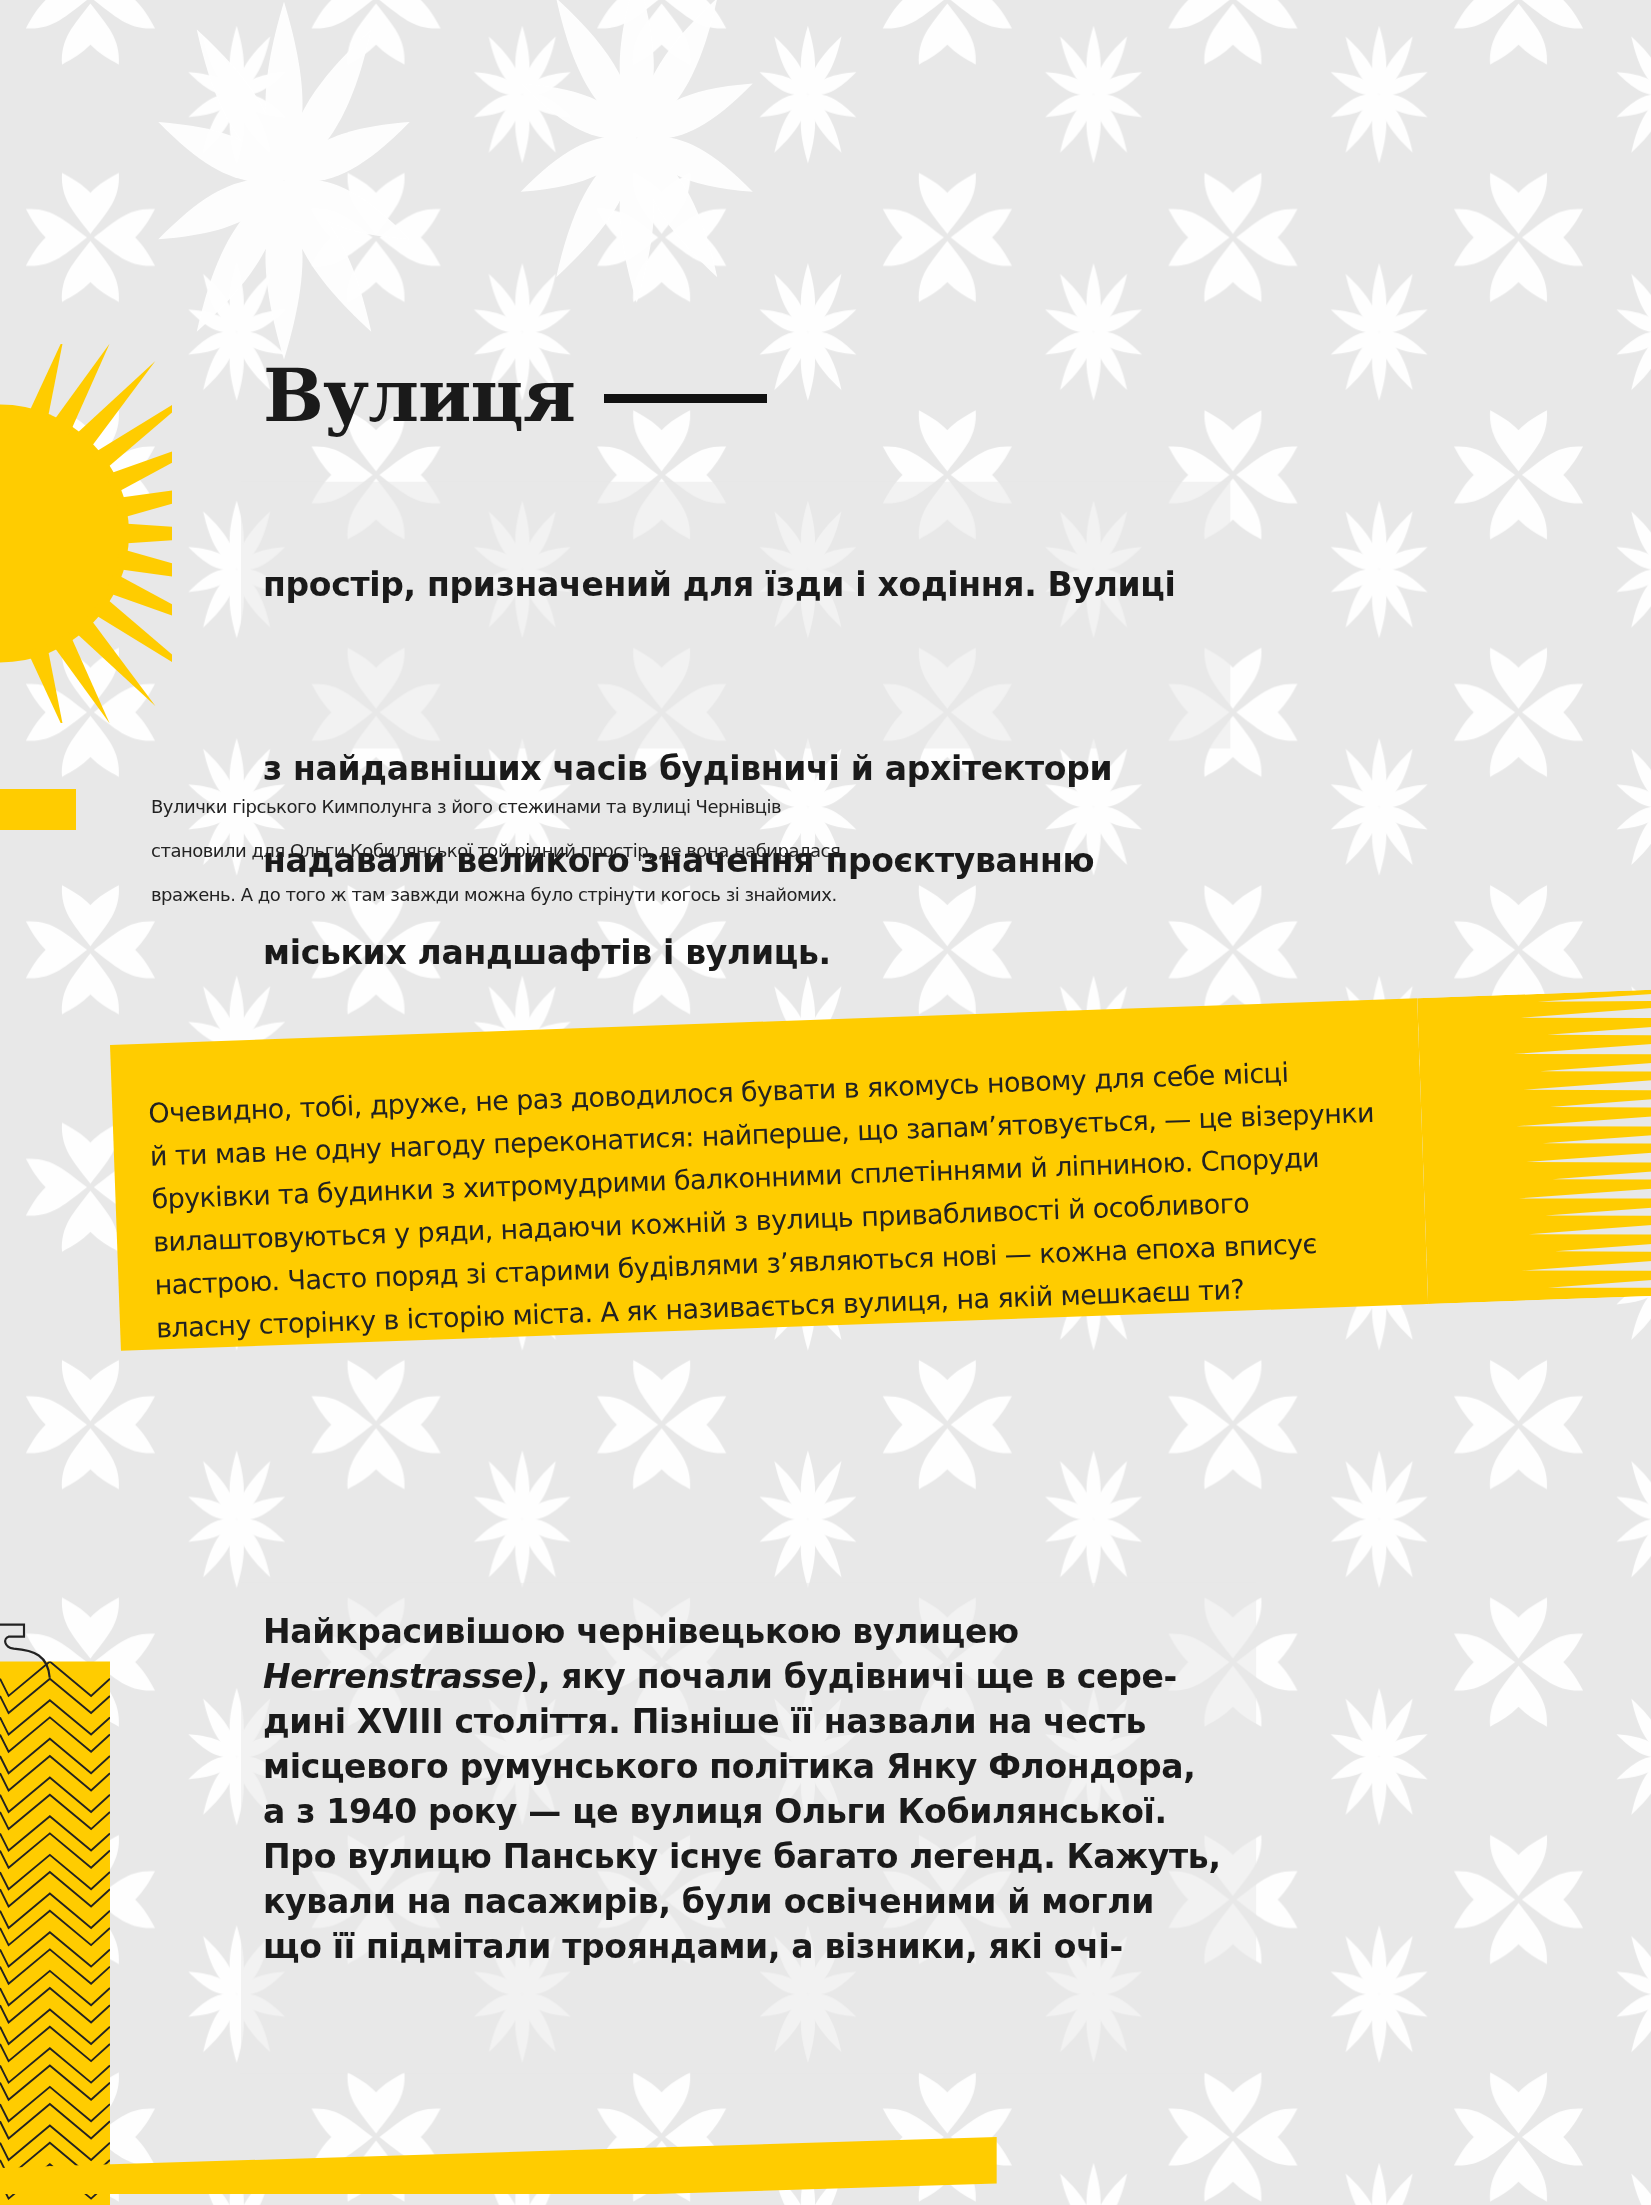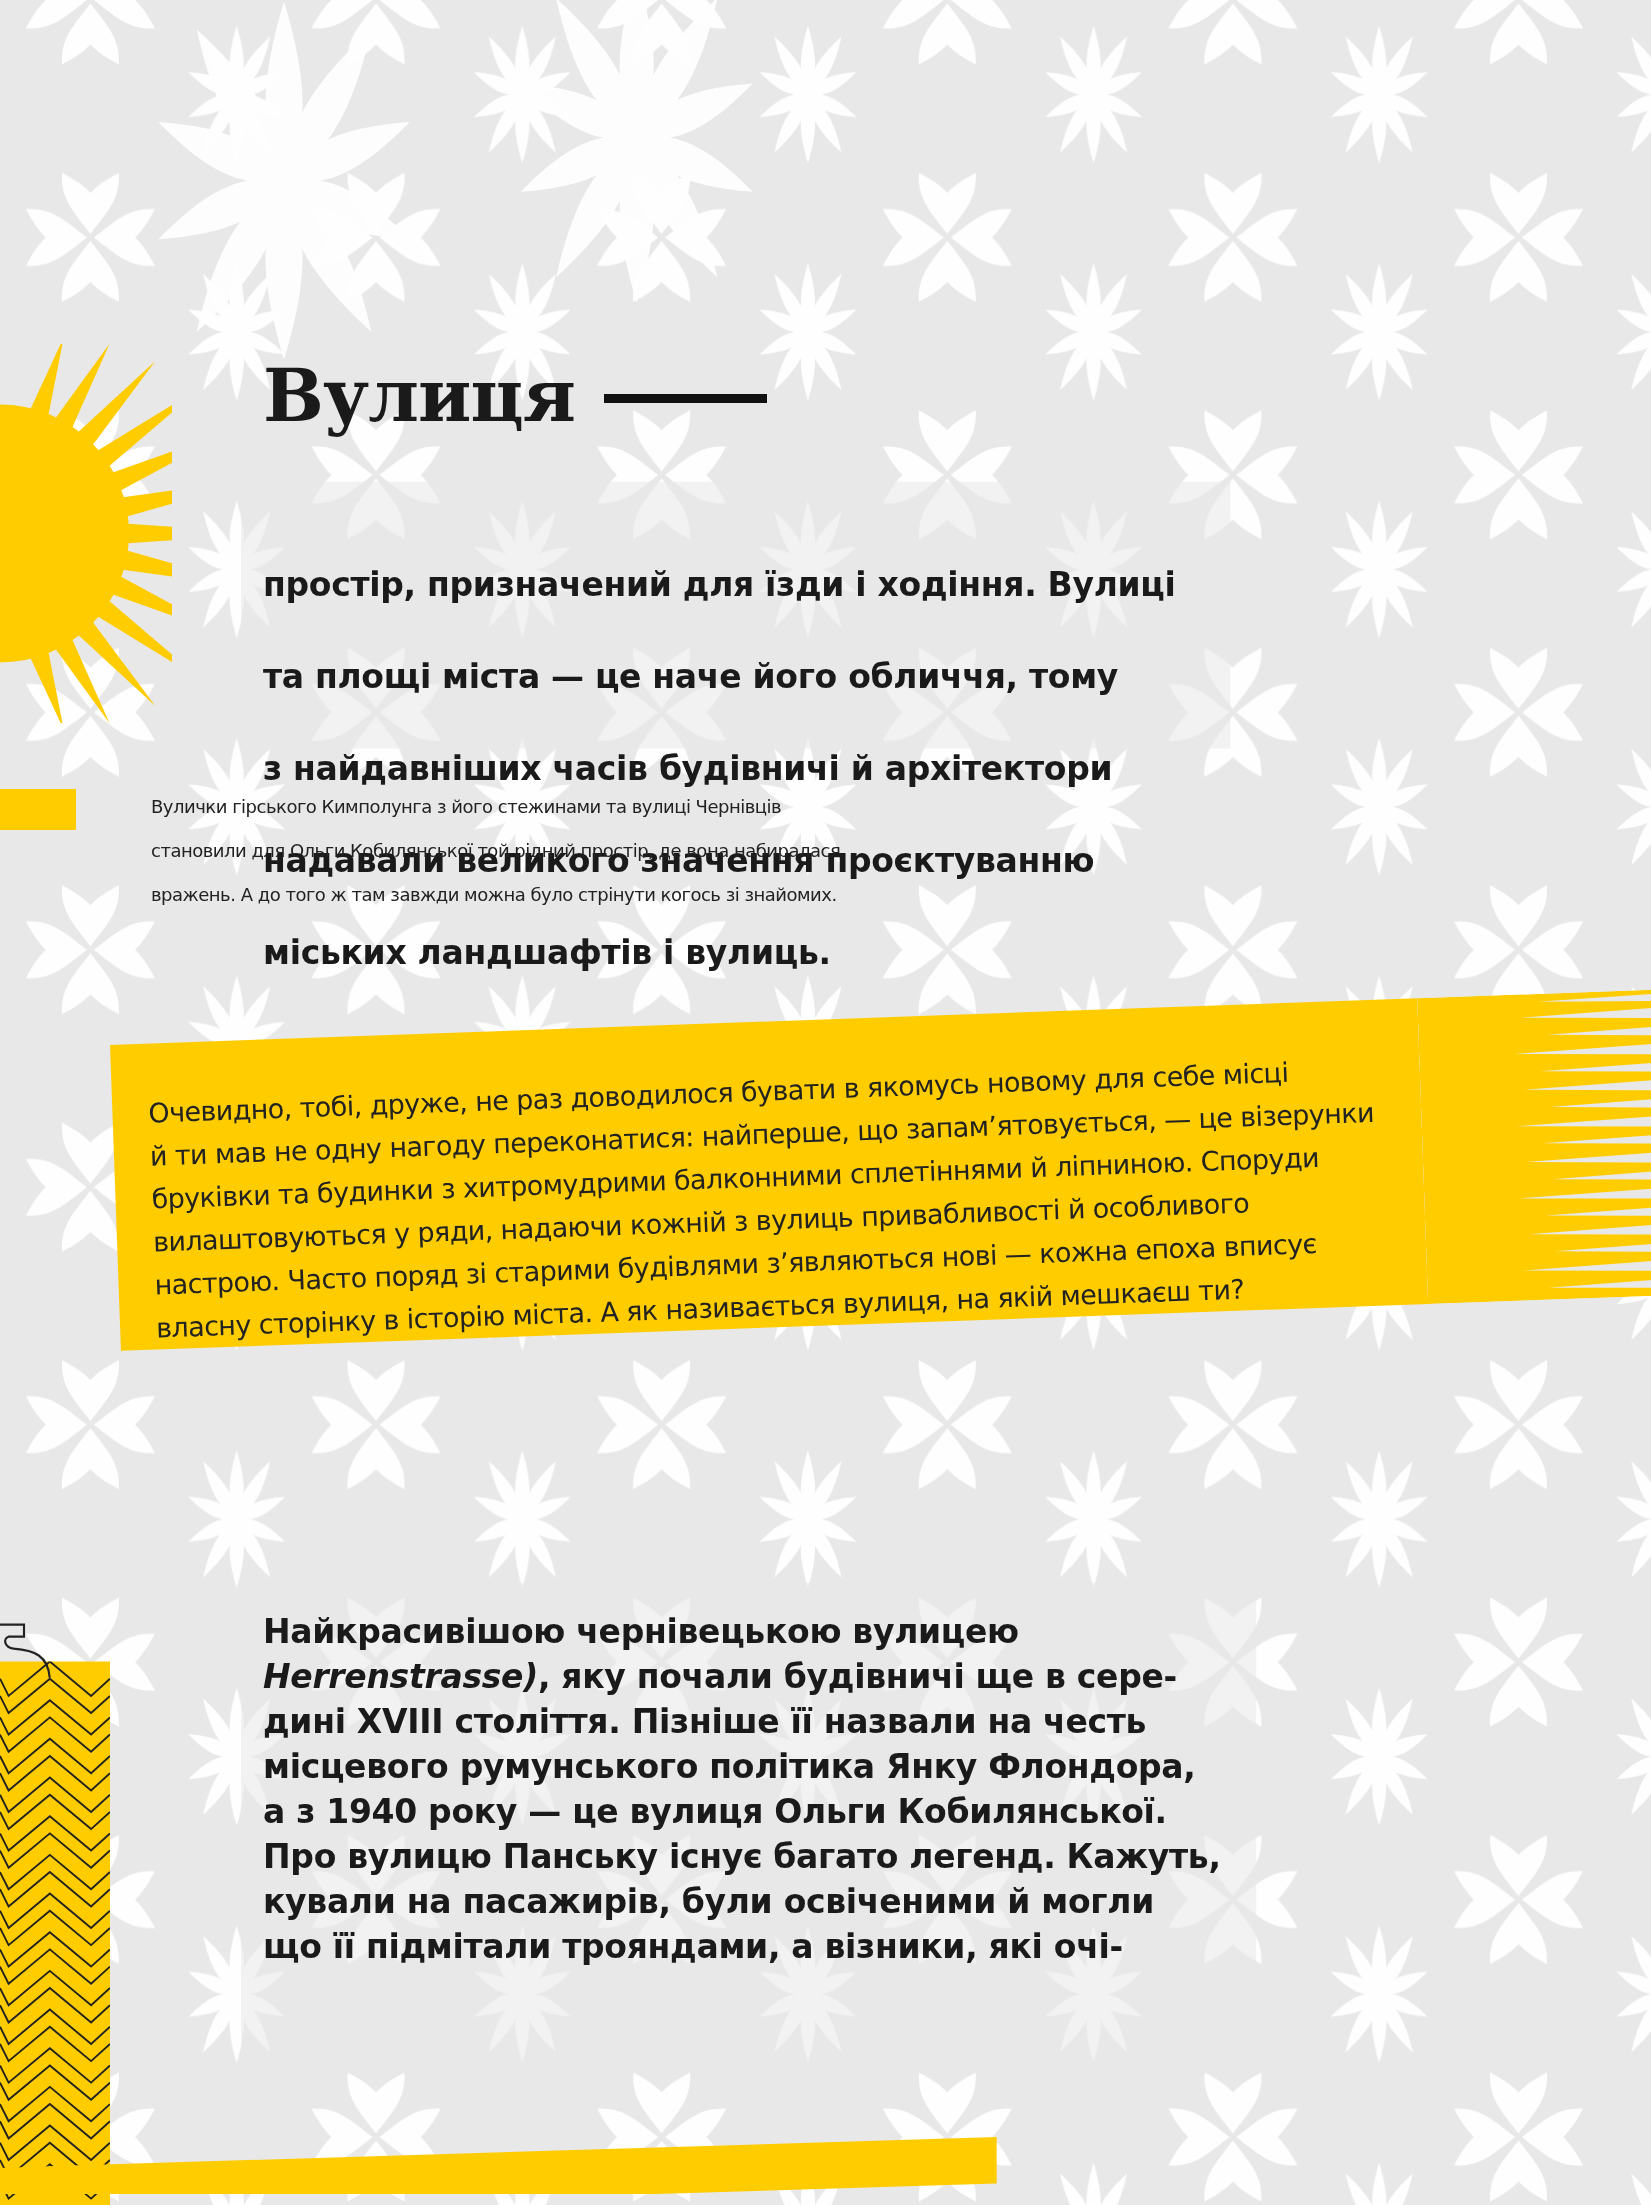--- a/index.html
+++ b/index.html
@@ -144,21 +144,21 @@
 </svg>
 <div class="abs left-bar-top"></div>
 
 <div class="abs title">
   <span>Вулиця</span>
   <span class="title-dash"></span>
 </div>
 
 <div class="abs lead">
   <span>простір, призначений для їзди і ходіння. Вулиці</span><br>
-  <span>та площі міста — це наче його обличчя, тому</span><br>
+  <br>
   <span>з найдавніших часів будівничі й архітектори</span><br>
   <span>надавали великого значення проєктуванню</span><br>
   <span>міських ландшафтів і вулиць.</span>
 </div>
 
 <div class="abs intro">            Вулички гірського Кимполунга з його стежинами та вулиці Чернівців
 становили для Ольги Кобилянської той рідний простір, де вона набиралася
 вражень. А до того ж там завжди можна було стрінути когось зі знайомих.</div>
 
 <div class="abs band">

